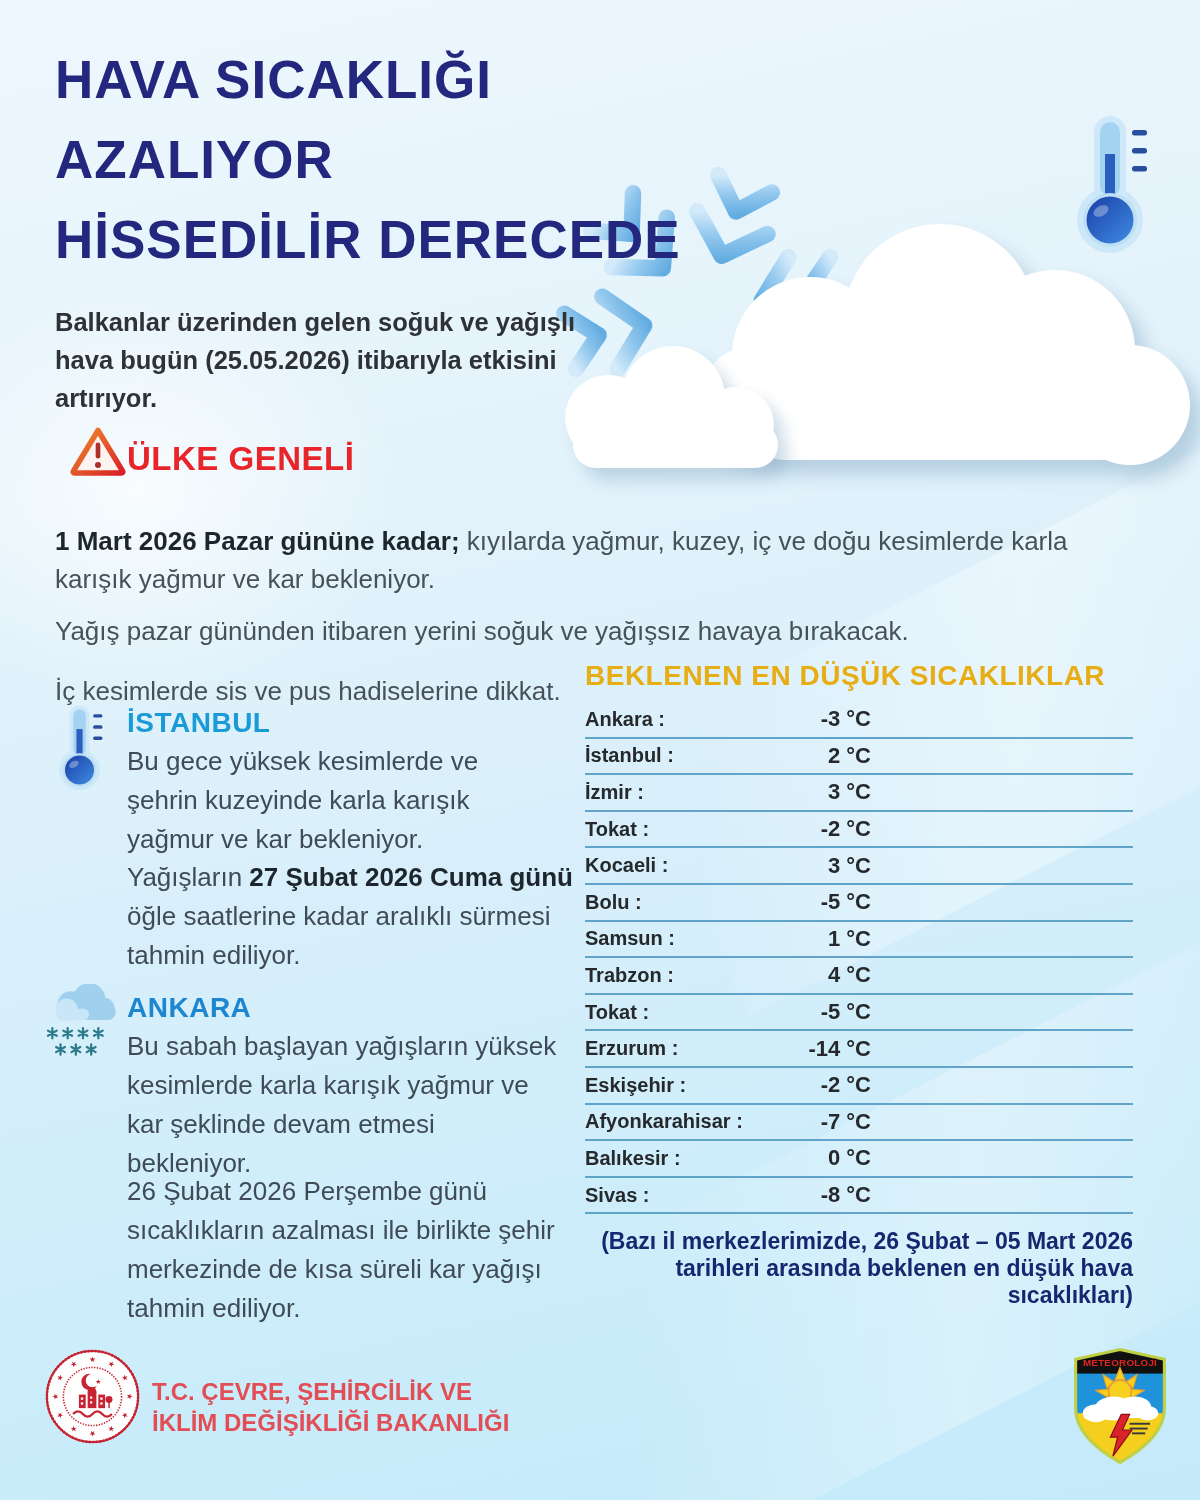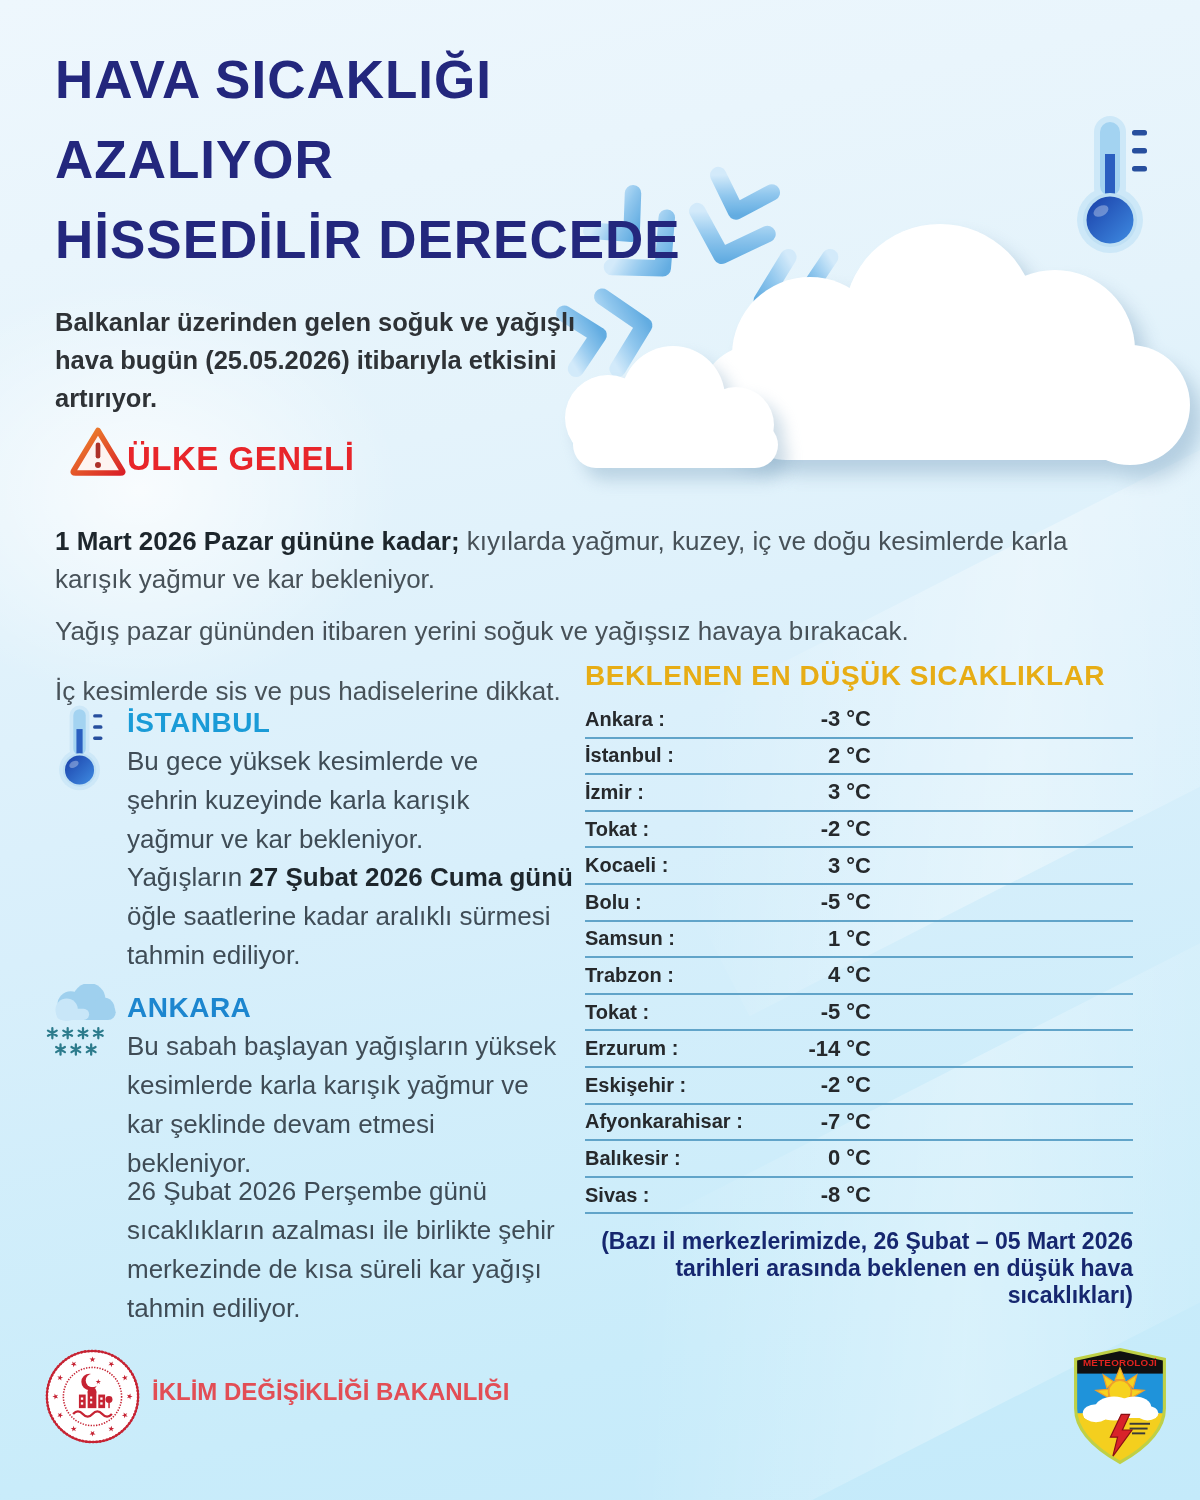--- a/index.html
+++ b/index.html
@@ -356,20 +356,21 @@
       <rect x="47.5" y="50" width="2.2" height="2.2" fill="#ffffff"></rect>
         <rect x="47.5" y="55" width="2.2" height="2.2" fill="#ffffff"></rect>
       <rect x="58" y="51" width="2.4" height="2.4" fill="#ffffff"></rect>
         <rect x="58" y="56" width="2.4" height="2.4" fill="#ffffff"></rect>
       <circle cx="67" cy="53" r="3.6" fill="#c62333"></circle>
         <rect x="66.3" y="56" width="1.5" height="6" fill="#c62333"></rect>
       <path d="M30,68 Q35,62.5 40,68 T50,68 T60,68 T70,68" fill="none" stroke="#c62333" stroke-width="2.4"></path>
     </g>
   </svg>
   <div class="abs ministry z">
+    <div>T.C. ÇEVRE, ŞEHİRCİLİK VE</div>
     <div>İKLİM DEĞİŞİKLİĞİ BAKANLIĞI</div>
   </div>
 
   <svg class="abs met-shield z" viewBox="0 0 100 100">
     <defs>
       <clipPath id="shieldClip">
         <path d="M50,3 L87,11 L87,52 Q87,76 50,97 Q13,76 13,52 L13,11 Z"></path>
       </clipPath>
     </defs>
     <g clip-path="url(#shieldClip)">

